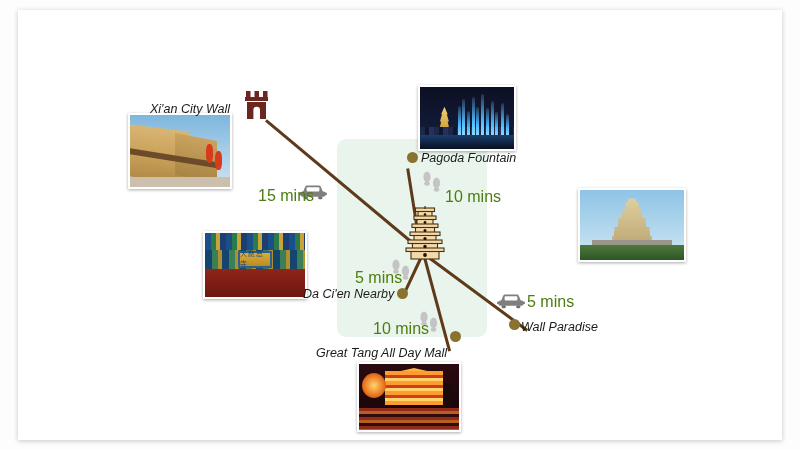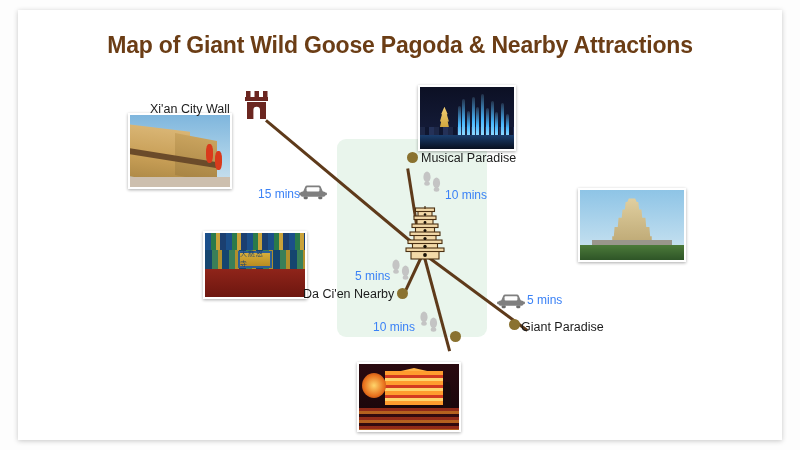--- a/index.html
+++ b/index.html
@@ -44,24 +44,24 @@
   .line { position: absolute; transform-origin: 0 50%; height: 3px; background: #5e3a1a; }
 
   
   .dot {
     position: absolute; width: 11px; height: 11px; border-radius: 50%;
     background: #8a7230;
   }
 
   
   .maplabel {
-    position: absolute; font-size: 12.5px; color: #1b1b1b; white-space: nowrap;
+    position: absolute; font-size: 12.5px; color: #1b1b1b; white-space: nowrap; font-style: italic;
   }
   .timelabel {
-    position: absolute; font-size: 12px; color: #3b82f6; white-space: nowrap;
+    position: absolute; font-size: 16px; color: #4d7c0f; white-space: nowrap;
   }
 
   
   .photo {
     position: absolute; border: 2px solid #ffffff;
     box-shadow: 0 1px 3px rgba(0,0,0,0.33);
     overflow: hidden; background: #ddd;
   }
   .photo .sky { position: absolute; inset: 0; }
 
@@ -184,21 +184,20 @@
 
   
   .icon { position: absolute; }
 </style>
 </head>
 <body>
 
 <div id="stage">
   <div class="card">
 
-    <div class="title">Map of Giant Wild Goose Pagoda &amp; Nearby Attractions</div>
 
 
     <div class="greenpanel" style="left:319px; top:129px;"></div>
 
     <div class="line" style="left:406px; top:241px; width:206px; transform: rotate(219.9deg);"></div>
 
     <div class="line" style="left:403px; top:241px; width:85px; transform: rotate(261deg);"></div>
 
     <div class="line" style="left:404px; top:244px; width:46px; transform: rotate(115deg);"></div>
 
@@ -349,27 +348,28 @@
       <svg width="24" height="26" viewBox="0 0 24 26">
         <ellipse cx="6" cy="7" rx="3.6" ry="5.4" fill="#c4c4c4"></ellipse>
         <ellipse cx="6" cy="13.6" rx="2.8" ry="2.2" fill="#c4c4c4"></ellipse>
         <ellipse cx="15.5" cy="13" rx="3.6" ry="5.4" fill="#c4c4c4"></ellipse>
         <ellipse cx="15.5" cy="19.6" rx="2.8" ry="2.2" fill="#c4c4c4"></ellipse>
       </svg>
     </div>
 
     <div class="maplabel" style="left:132px; top:92px;">Xi'an City Wall</div>
 
-    <div class="maplabel" style="left:403px; top:141px;">Musical Paradise</div>
+    <div class="maplabel" style="left:403px; top:141px;">Pagoda Fountain</div>
 
 
     <div class="maplabel" style="left:285px; top:277px;">Da Ci'en Nearby</div>
 
-
-    <div class="maplabel" style="left:503px; top:310px;">Giant Paradise</div>
+    <div class="maplabel" style="left:298px; top:336px;">Great Tang All Day Mall</div>
+
+    <div class="maplabel" style="left:503px; top:310px;">Wall Paradise</div>
 
     <div class="timelabel" style="left:240px; top:177px;">15 mins</div>
 
     <div class="timelabel" style="left:427px; top:178px;">10 mins</div>
 
     <div class="timelabel" style="left:337px; top:259px;">5 mins</div>
 
     <div class="timelabel" style="left:355px; top:310px;">10 mins</div>
 
     <div class="timelabel" style="left:509px; top:283px;">5 mins</div>

